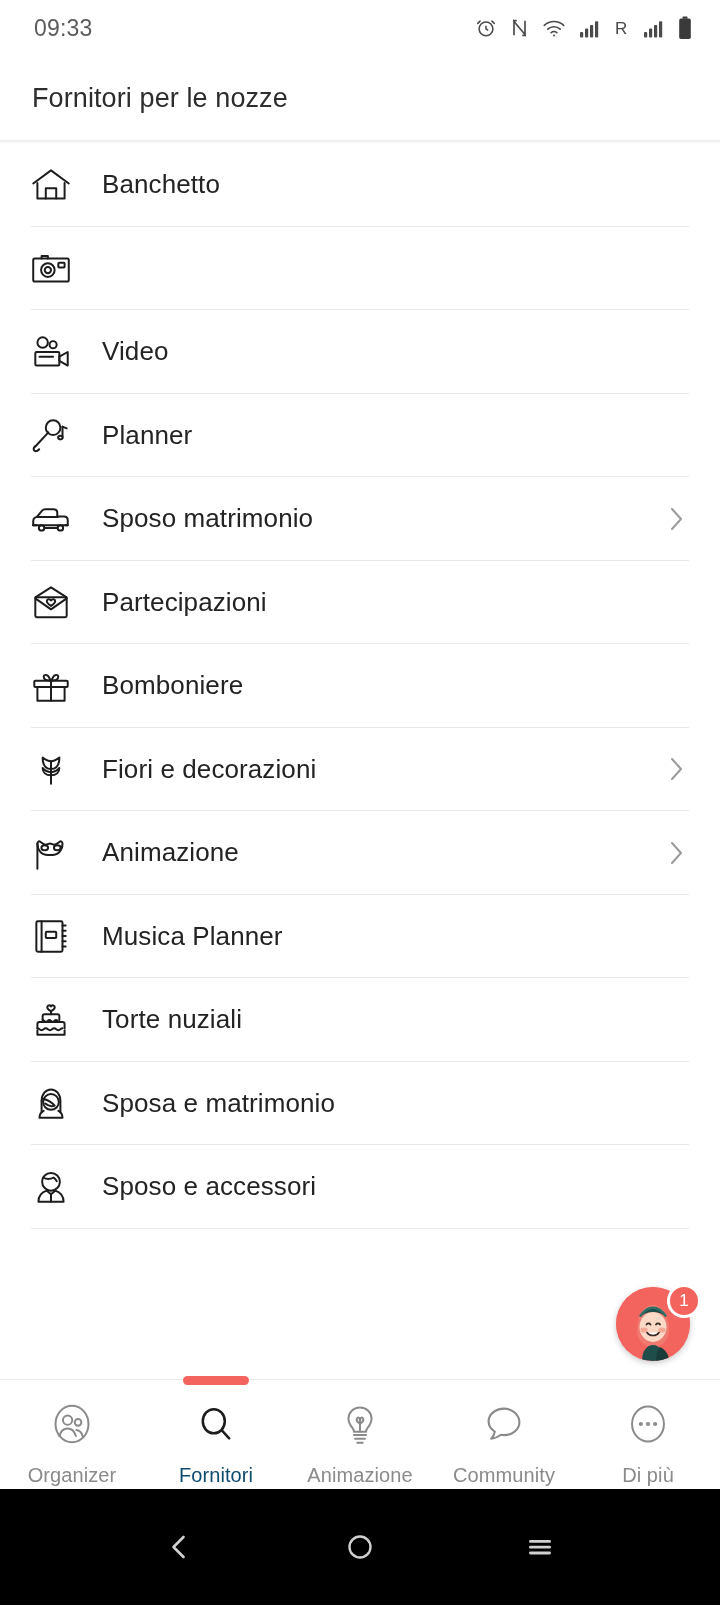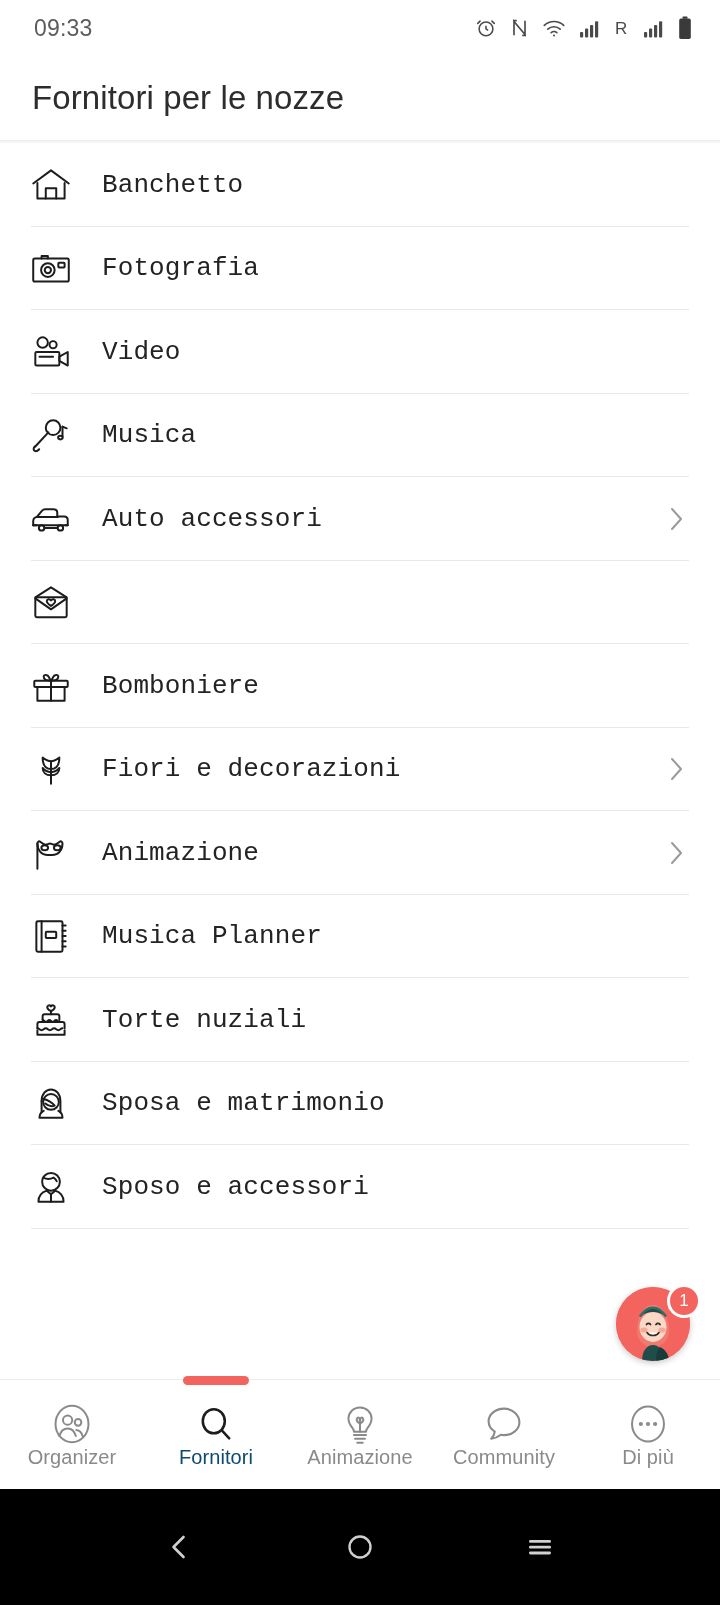--- a/index.html
+++ b/index.html
@@ -15,25 +15,25 @@
   .statusbar {
     height:56px; display:flex; align-items:center;
     justify-content:space-between; padding:0 28px 0 34px;
   }
   .sb-time { font-size:23px; color:#5c5c5c; letter-spacing:.2px; }
   .sb-icons { display:flex; align-items:center; gap:13px; }
   .sb-icons svg { display:block; }
 
   
   .header { height:84px; display:flex; align-items:center; padding:0 32px; }
-  .header h1 { font-size:33px; font-weight:400; color:#2d2d2d; letter-spacing:.1px; }
+  .header h1 { font-size:27px; font-weight:400; color:#2d2d2d; letter-spacing:.1px; }
   .header-shadow { height:3px; background:linear-gradient(to bottom,#ececec,#fafafa); }
 
   
-  .list { position:relative;font-family:Liberation Mono, monospace; }
+  .list { position:relative; }
   .row {
     position:relative; height:83.5px;
     display:flex; align-items:center;
     padding:0 28px 0 28px;
   }
   .row::after {
     content:""; position:absolute; left:31px; right:31px; bottom:0;
     height:1px; background:#e8e8e8;
   }
   .row-icon {
@@ -76,21 +76,21 @@
     flex:1; position:relative; height:110px;
     display:flex; flex-direction:column;
     align-items:center; justify-content:flex-start; padding-top:22px;
   }
   .nav-indicator {
     position:absolute; top:-4px; left:50%; transform:translateX(-50%);
     width:66px; height:9px; border-radius:5px; background:#f4645f;
   }
   .nav-icon { height:44px; display:flex; align-items:center; }
   .nav-icon svg { display:block; }
-  .nav-label { font-size:20px; color:#8a8a8a; margin-top:0; letter-spacing:.1px; }
+  .nav-label { font-size:20px; color:#8a8a8a; margin-top:18px; letter-spacing:.1px; }
   .nav-item.active .nav-label { color:#0c4a6e; }
 
   
   .sysbar {
     position:absolute; left:0; bottom:0; width:720px; height:116px;
     background:#000; display:flex; align-items:center;
     justify-content:space-around; padding:0 90px;
   }
   .sysbar svg { display:block; }
 </style>
@@ -180,21 +180,20 @@
       <div class="row">
         <div class="row-icon">
           <svg width="46" height="46" viewBox="0 0 44 44" fill="none" stroke="#1c1c1c" stroke-width="1.9" stroke-linecap="round" stroke-linejoin="round">
       <rect x="5" y="13" width="34" height="22" rx="1.5"></rect>
       <circle cx="19" cy="24" r="6.5"></circle>
             <circle cx="19" cy="24" r="3"></circle>
       <rect x="29" y="17" width="6" height="4.5" rx="0.8"></rect>
       <path d="M13 13V10.5h6V13"></path>
           </svg>
         </div>
-        <div class="row-label">Fotografia</div>
         <div class="row-chevron"></div>
       </div>
       <div class="row">
         <div class="row-icon">
           <svg width="46" height="46" viewBox="0 0 44 44" fill="none" stroke="#1c1c1c" stroke-width="1.9" stroke-linecap="round" stroke-linejoin="round">
       <circle cx="14" cy="13" r="5"></circle>
             <circle cx="24" cy="15" r="3.4"></circle>
       <rect x="7" y="22" width="23" height="13" rx="1.2"></rect>
       <path d="M30 26.5 38 22v13l-8-4.5z"></path>
             <path d="M11 26.5h13"></path>
@@ -207,52 +206,53 @@
         <div class="row-icon">
           <svg width="46" height="46" viewBox="0 0 44 44" fill="none" stroke="#1c1c1c" stroke-width="1.9" stroke-linecap="round" stroke-linejoin="round">
       <circle cx="24" cy="15" r="7"></circle>
             <path d="M19.5 19.5 7 33"></path>
       <path d="M6.5 33c-1.5 1.5-1.5 3.5 0 4.2 1.3.6 3-.3 4.2-1.6"></path>
       <path d="M33 14v9.5"></path>
             <ellipse cx="31" cy="24.5" rx="2.2" ry="1.7"></ellipse>
             <path d="M33 14l4 1.6"></path>
           </svg>
         </div>
-        <div class="row-label">Musica</div>
+        <div class="row-label">Planner</div>
         <div class="row-chevron"></div>
       </div>
       <div class="row">
         <div class="row-icon">
           <svg width="46" height="46" viewBox="0 0 44 44" fill="none" stroke="#1c1c1c" stroke-width="1.9" stroke-linecap="round" stroke-linejoin="round">
       <path d="M5 28v-4c0-2 1.5-3.5 3.5-4l5-6c.7-.9 1.8-1.4 3-1.4h8c2 0 3.5 1.5 3.5 3.5V20"></path>
       <path d="M8.5 20h20"></path>
             <path d="M5 28h33v-5c0-2-1.5-3.5-3.5-3.5H28"></path>
       <circle cx="13" cy="30.5" r="2.6"></circle>
             <circle cx="31" cy="30.5" r="2.6"></circle>
       <path d="M16 30.5h12"></path>
             <path d="M5 28h3"></path>
             <path d="M36 28h2"></path>
           </svg>
         </div>
-        <div class="row-label">Auto accessori</div>
+        <div class="row-label">Sposo matrimonio</div>
         <div class="row-chevron">
           <svg width="26" height="30" viewBox="0 0 26 30" fill="none" stroke="#9a9a9a" stroke-width="2" stroke-linecap="round" stroke-linejoin="round">
             <path d="M8 5l9 10-9 10"></path>
           </svg>
         </div>
       </div>
       <div class="row">
         <div class="row-icon">
           <svg width="46" height="46" viewBox="0 0 44 44" fill="none" stroke="#1c1c1c" stroke-width="1.9" stroke-linecap="round" stroke-linejoin="round">
       <path d="M7 17.5 22 8l15 9.5"></path>
             <rect x="7" y="17.5" width="30" height="19" rx="1.4"></rect>
       <path d="M7 18.5 22 29l15-10.5"></path>
       <path d="M22 20.5c-1.2-1.8-4-1.4-4 .8 0 1.8 2.6 3.5 4 4.4 1.4-.9 4-2.6 4-4.4 0-2.2-2.8-2.6-4-.8z"></path>
           </svg>
         </div>
+        <div class="row-label">Partecipazioni</div>
         <div class="row-chevron"></div>
       </div>
       <div class="row">
         <div class="row-icon">
           <svg width="46" height="46" viewBox="0 0 44 44" fill="none" stroke="#1c1c1c" stroke-width="1.9" stroke-linecap="round" stroke-linejoin="round">
       <rect x="6" y="17" width="32" height="6" rx="1"></rect>
             <path d="M9 23v13h26V23"></path>
       <path d="M22 17v19"></path>
       <path d="M22 17c-4 0-7-1.5-7-4s4-2 5 .5c.8 2 2 3.5 2 3.5z"></path>
       <path d="M22 17c4 0 7-1.5 7-4s-4-2-5 .5c-.8 2-2 3.5-2 3.5z"></path>

